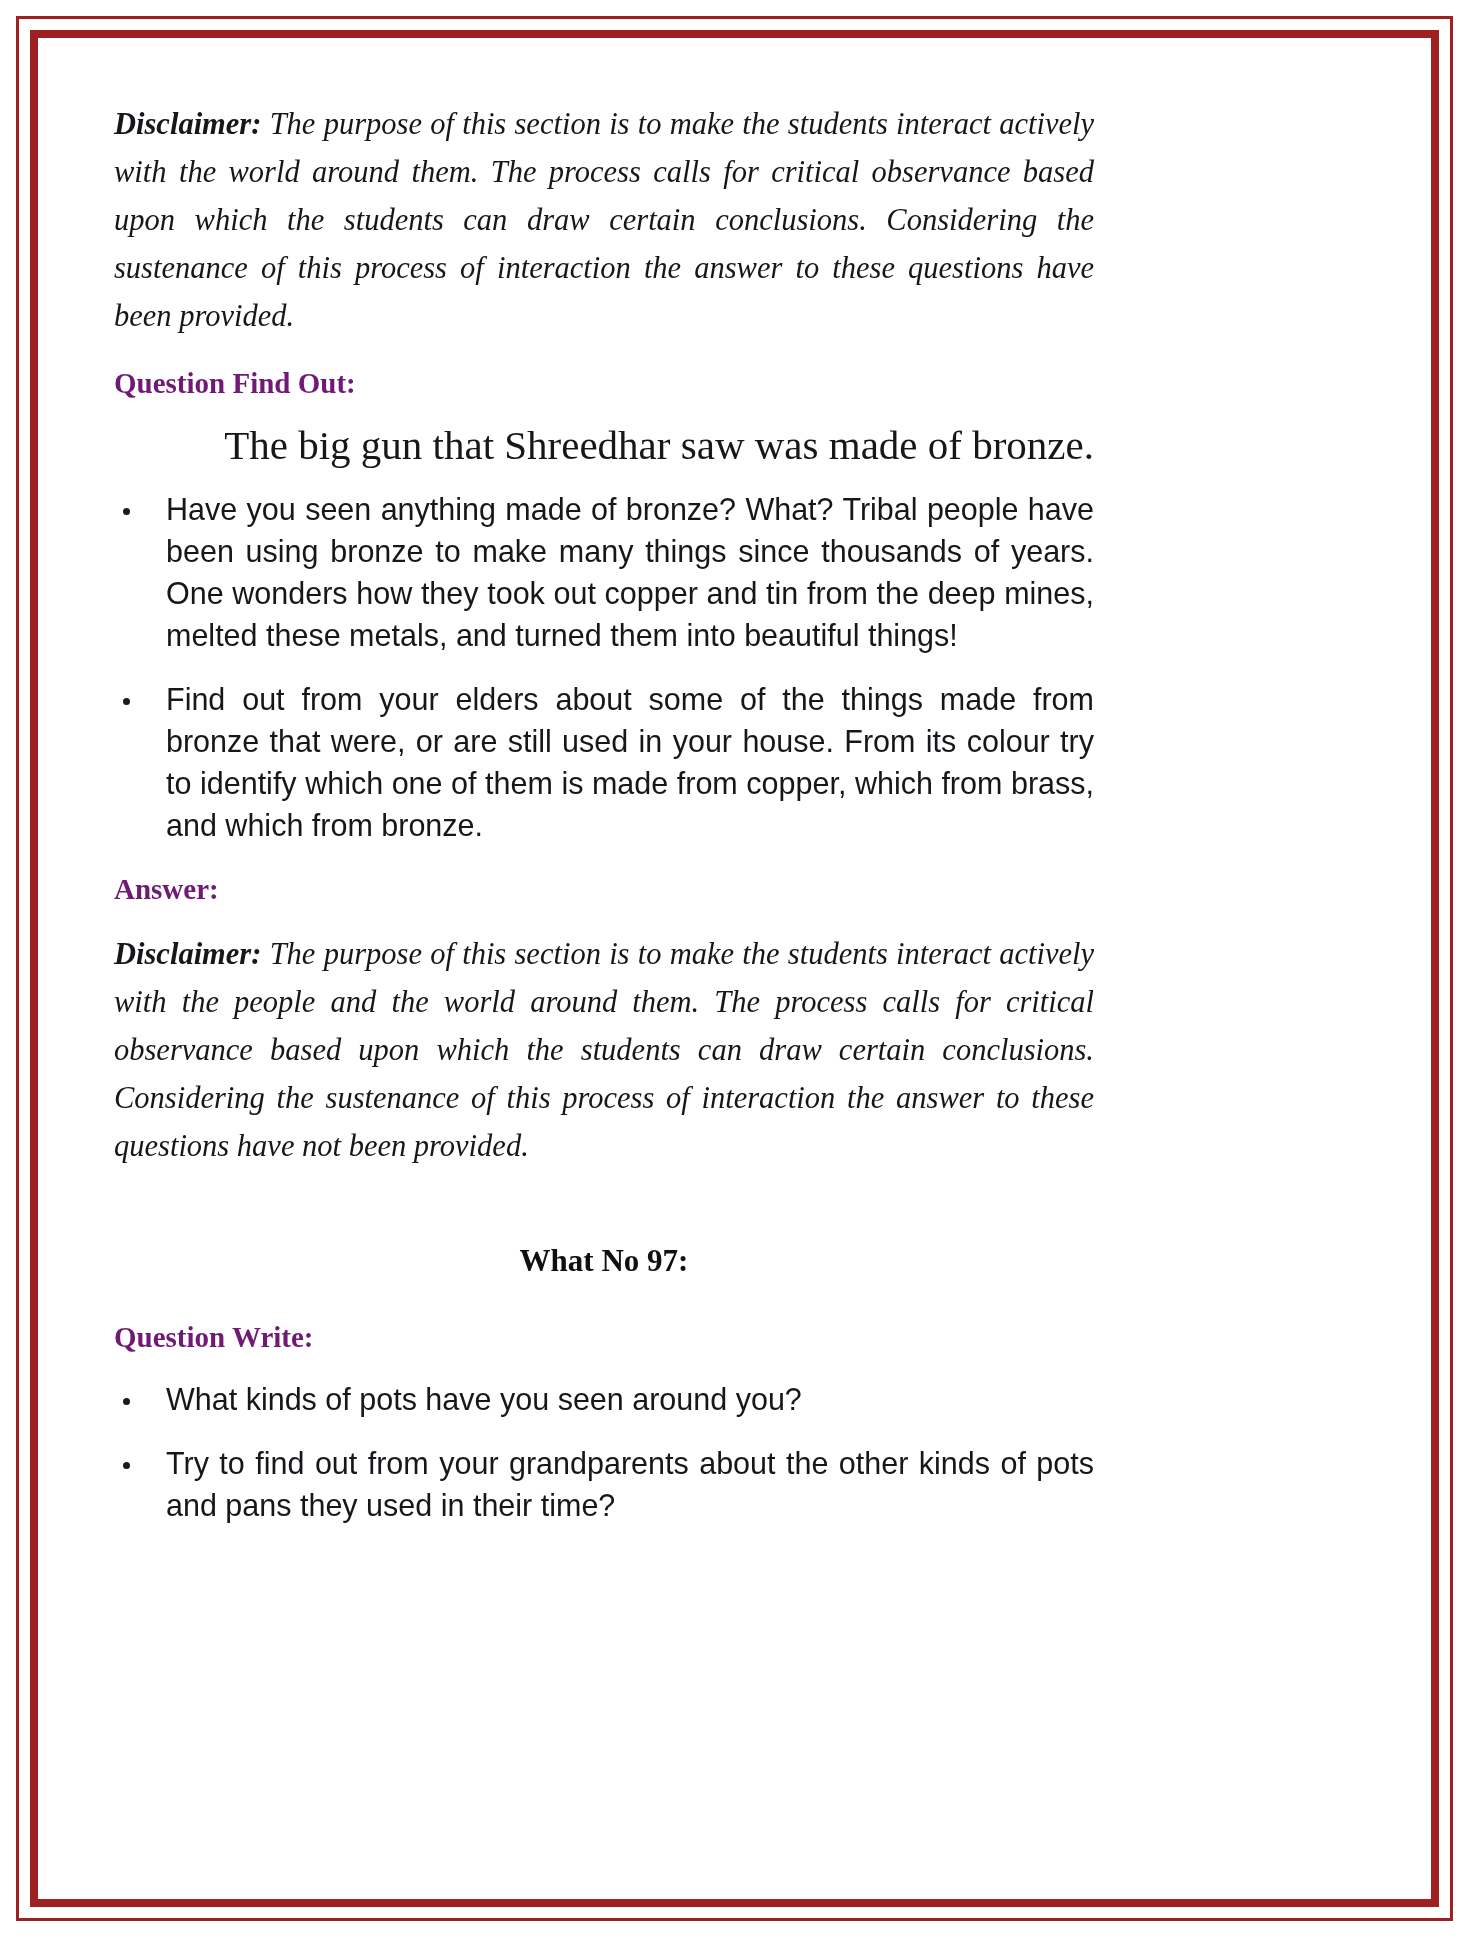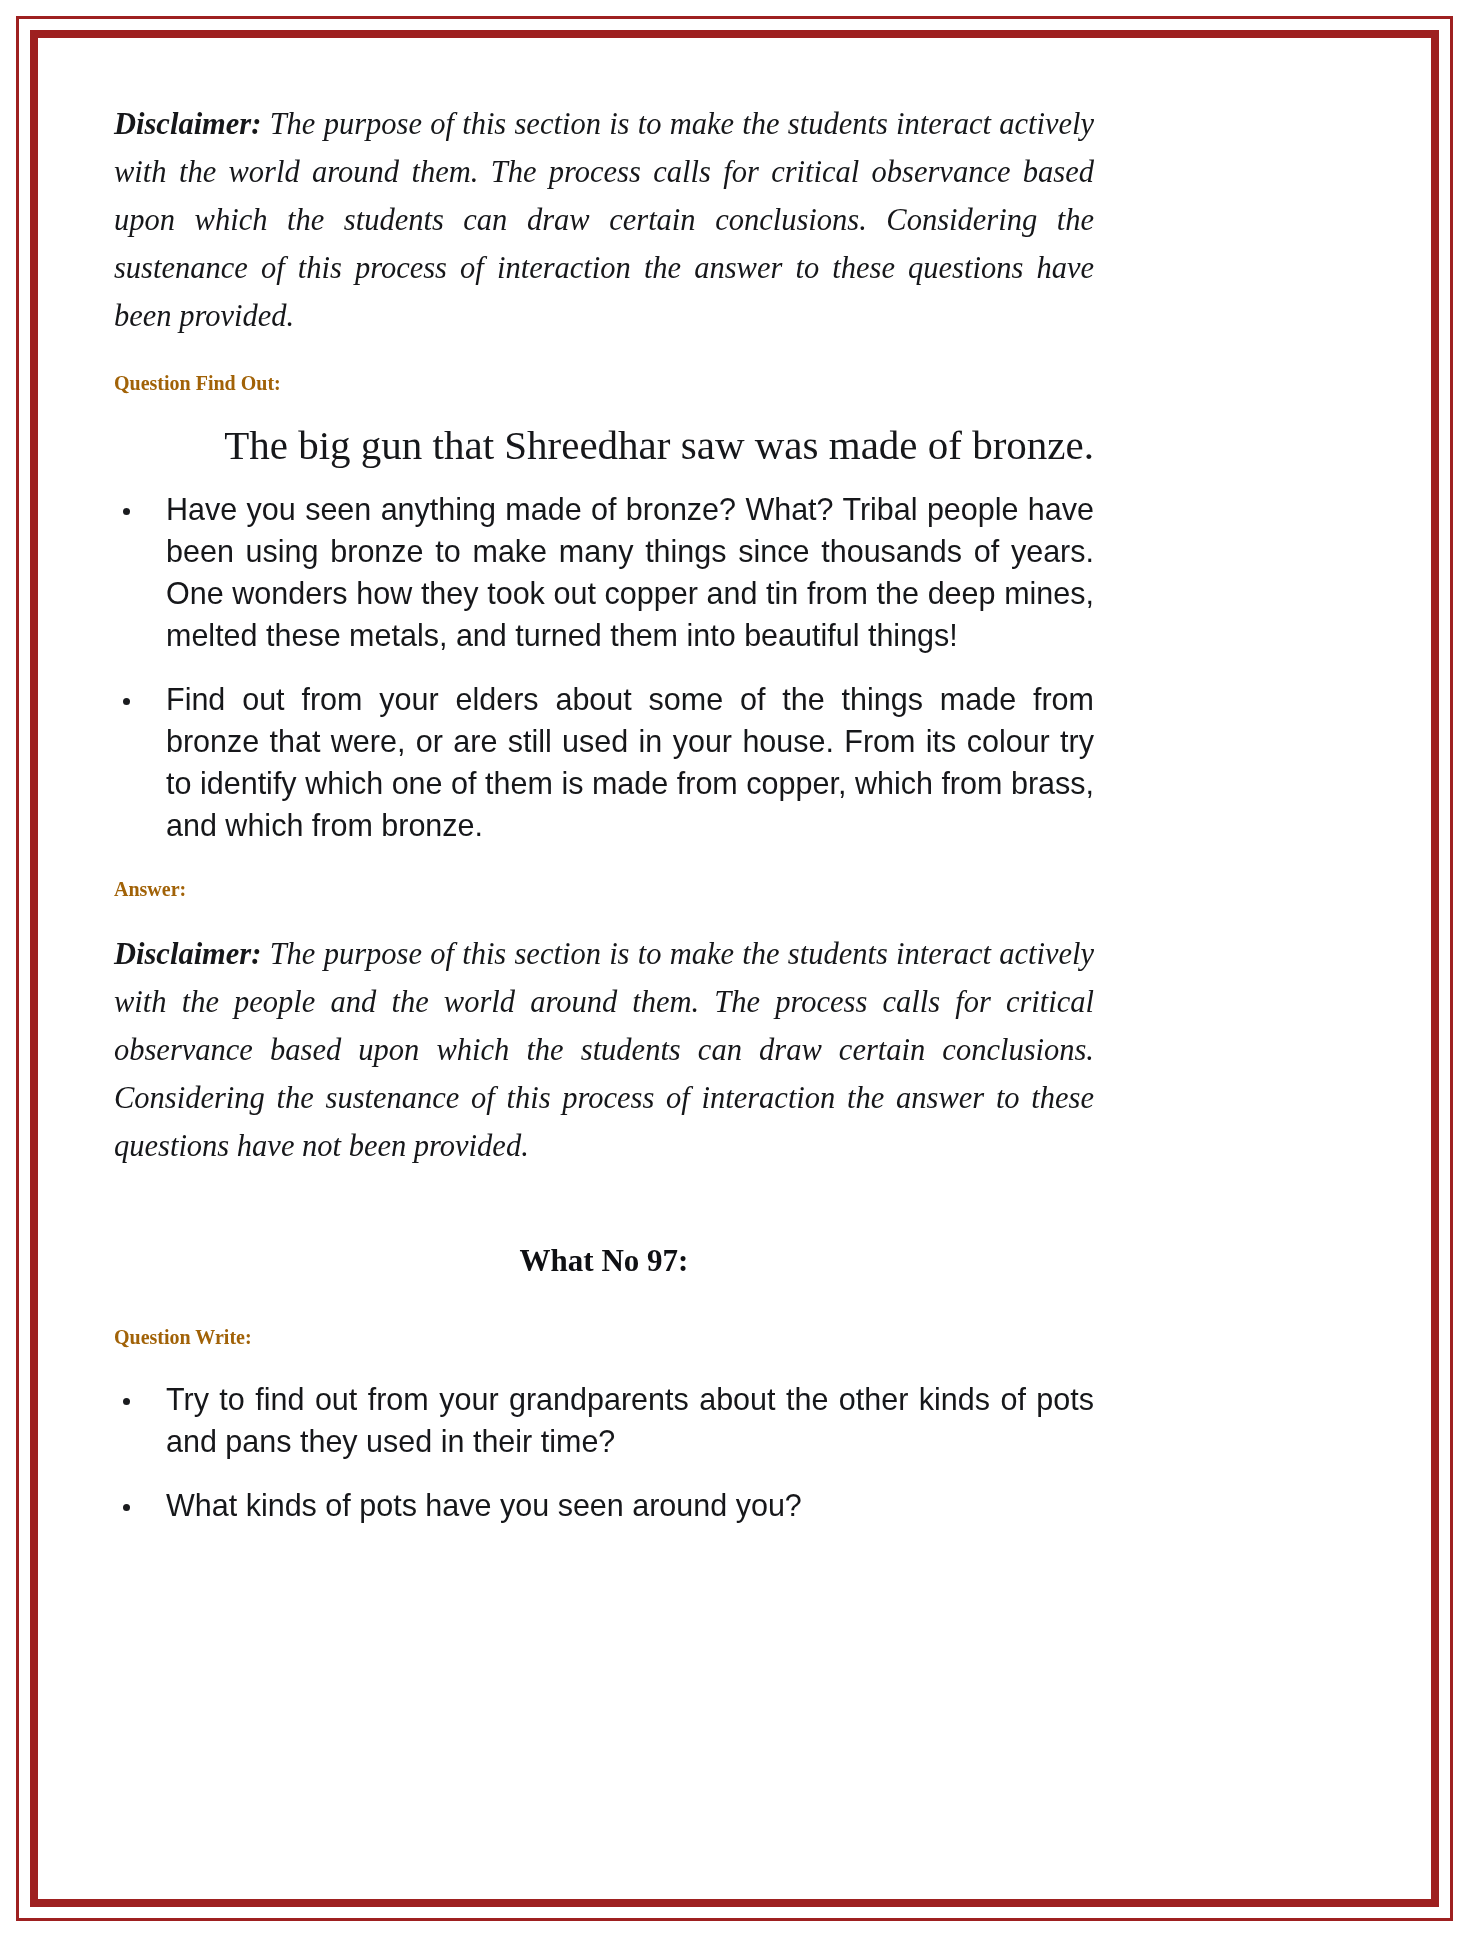--- a/index.html
+++ b/index.html
@@ -58,24 +58,24 @@
   }
   .para-italic {
     font-style: italic;
   }
   .lead-label {
     font-weight: bold;
     font-style: italic;
   }
   .heading {
     font-family: "Liberation Serif", "DejaVu Serif", serif;
-    font-size: 20px;
+    font-size: 29px;
     line-height: 42px;
     font-weight: bold;
-    color: #a16207;
+    color: #701a75;
     margin-top: 8px;
     margin-bottom: 20px;
   }
   .plain {
     font-family: "Liberation Serif", "DejaVu Serif", serif;
     font-size: 41px;
     line-height: 42px;
     color: #16171a;
     text-align: right;
     margin-bottom: 22px;
@@ -139,18 +139,18 @@
 
     <h2 class="heading">Answer:</h2>
 
     <p class="para para-italic"><span class="lead-label">Disclaimer:</span><span> The purpose of this section is to make the students interact actively with the people and the world around them. The process calls for critical observance based upon which the students can draw certain conclusions. Considering the sustenance of this process of interaction the answer to these questions have not been provided.</span></p>
 
     <div class="page-no">What No 97:</div>
 
     <h2 class="heading">Question Write:</h2>
 
     <ul class="bullets">
+      <li>What kinds of pots have you seen around you?</li>
       <li>Try to find out from your grandparents about the other kinds of pots and pans they used in their time?</li>
-      <li>What kinds of pots have you seen around you?</li>
     </ul>
 
   </div>
 </div>
 
 </body></html>

